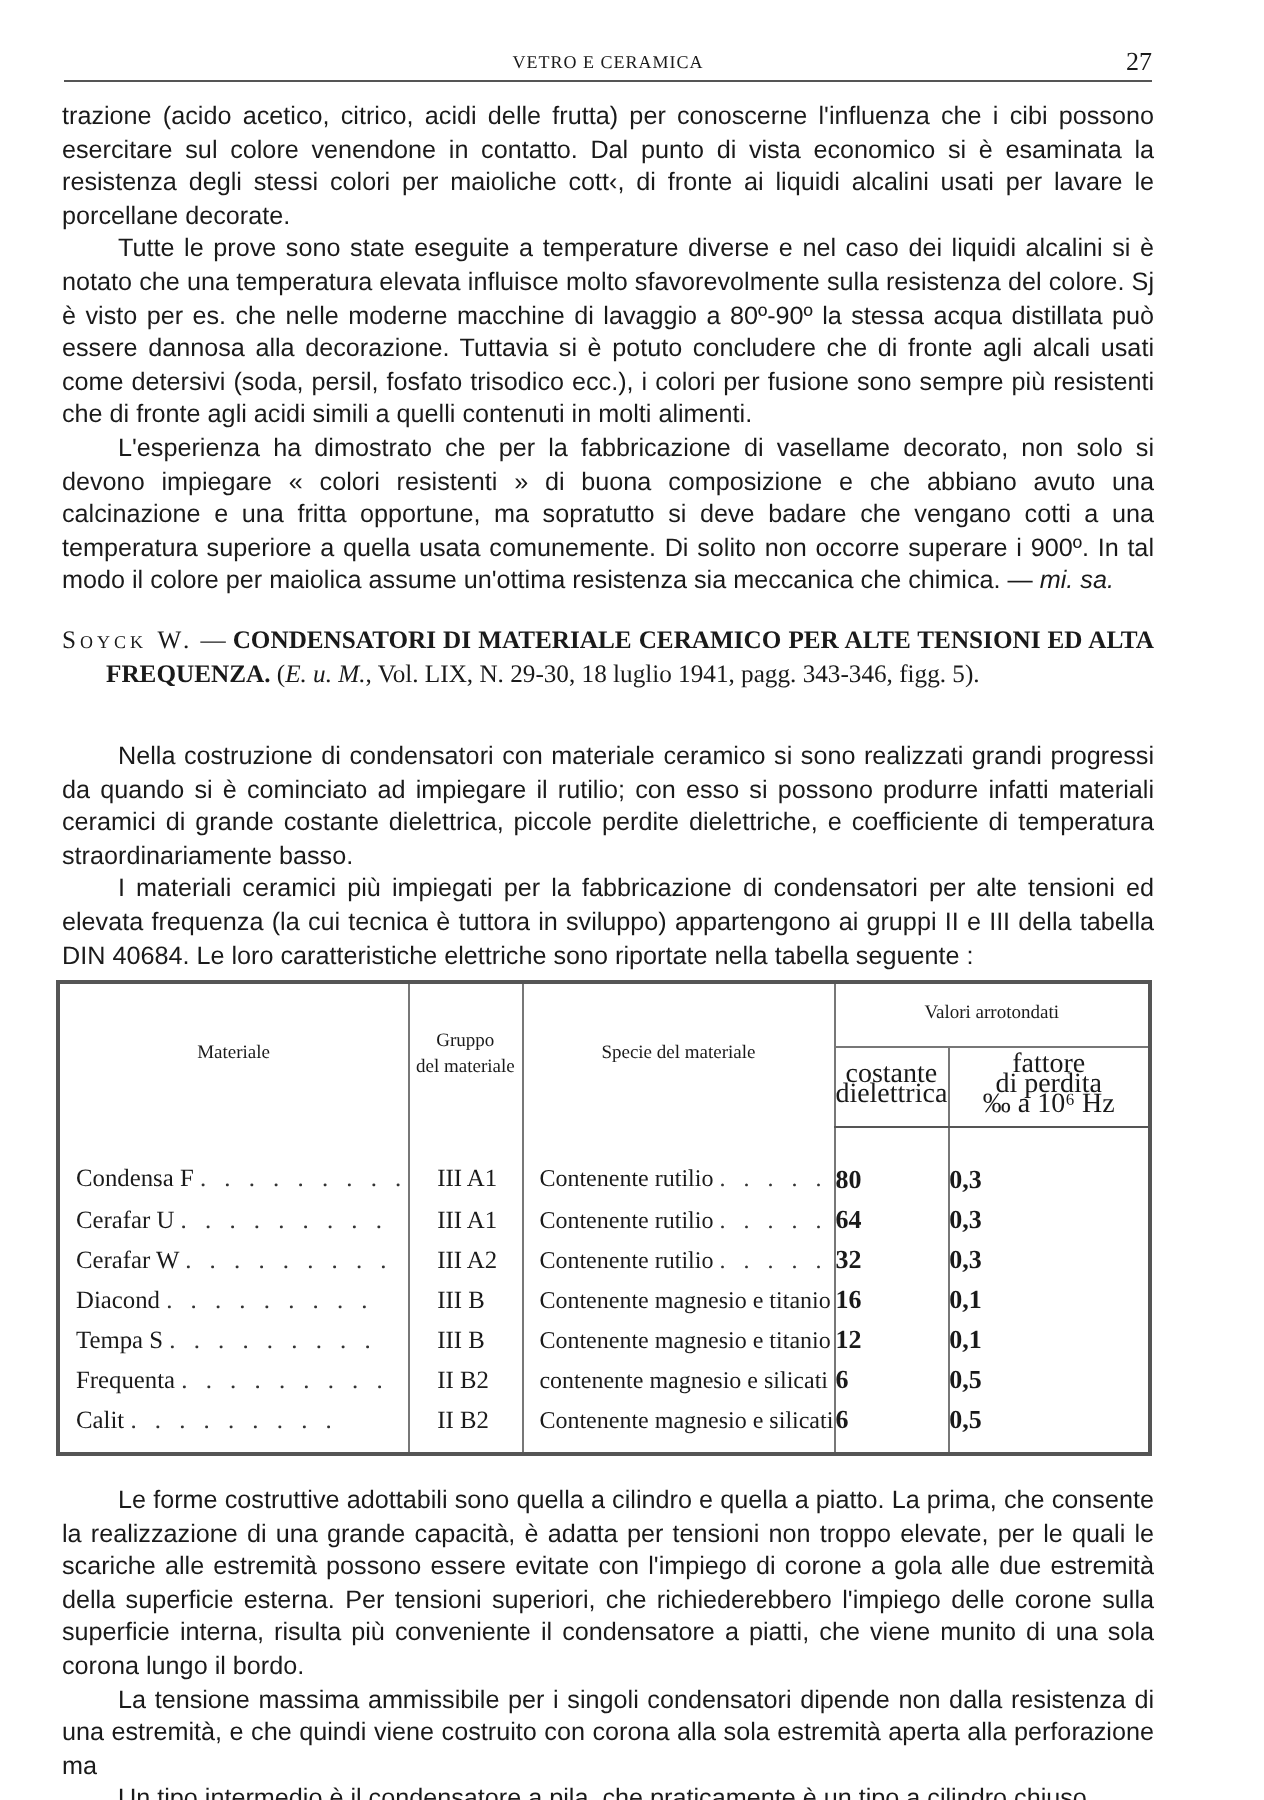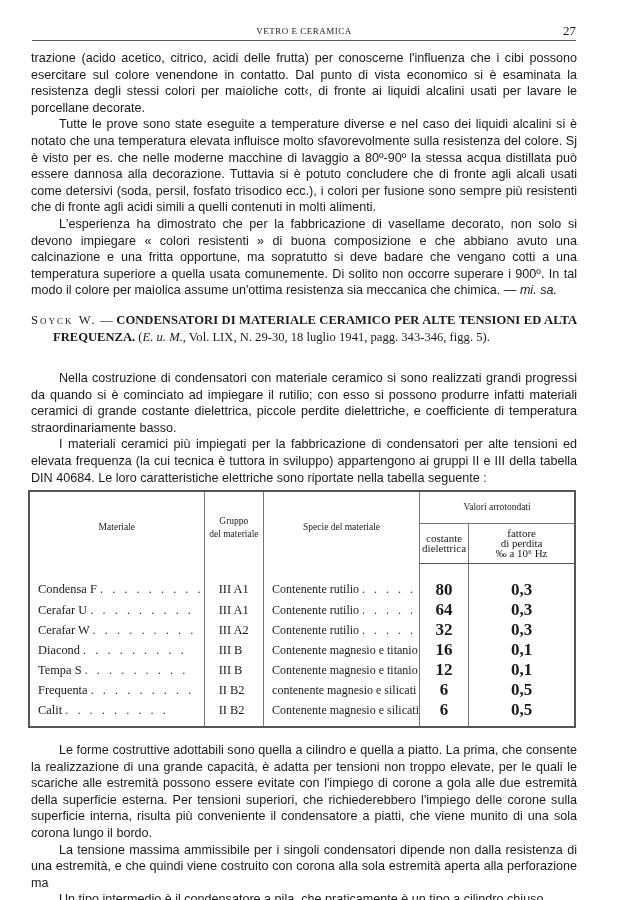--- a/index.html
+++ b/index.html
@@ -31,29 +31,29 @@
   .sc { font-variant: small-caps; letter-spacing: 2px; }
   .bold { font-weight: bold; }
   .ital { font-style: italic; }
   table.data {
     position: absolute; left: 28px; top: 490px; width: 548px; height: 232px;
     border-collapse: collapse; border: 2px solid #555;
     font-family: "Liberation Serif", serif; font-size: 12.4px;
   }
   table.data th, table.data td { border-left: 1px solid #777; padding: 0; }
   table.data th { font-weight: normal; font-size: 9.5px; line-height: 13px; text-align: center; vertical-align: middle; }
-  table.data th.sub { font-size: 11px; line-height: 10px; border-top: 1px solid #777; }
+  table.data th.sub { font-size: 14px; line-height: 10px; border-top: 1px solid #777; }
   table.data thead tr:last-child th { border-bottom: 1px solid #555; }
   table.data td { height: 20px; line-height: 20px; }
   table.data tbody tr:first-child td { padding-top: 16px; }
   table.data tbody tr:last-child td { padding-bottom: 6px; }
   td.mat { padding-left: 8px !important; white-space: nowrap; }
   td.grp { padding-left: 14px !important; }
   td.spec { padding-left: 8px !important; white-space: nowrap; font-size: 12px; }
-  td.num { text-align: center; font-weight: bold; font-size: 17px; }
+  td.num { text-align: left; font-weight: bold; font-size: 13px; }
   .dots { color: #333; letter-spacing: 3px; }
 </style>
 </head>
 <body>
 
 <div class="page">
 
   <div class="running-head">
     <span class="title">VETRO E CERAMICA</span>
     <span class="num">27</span>

